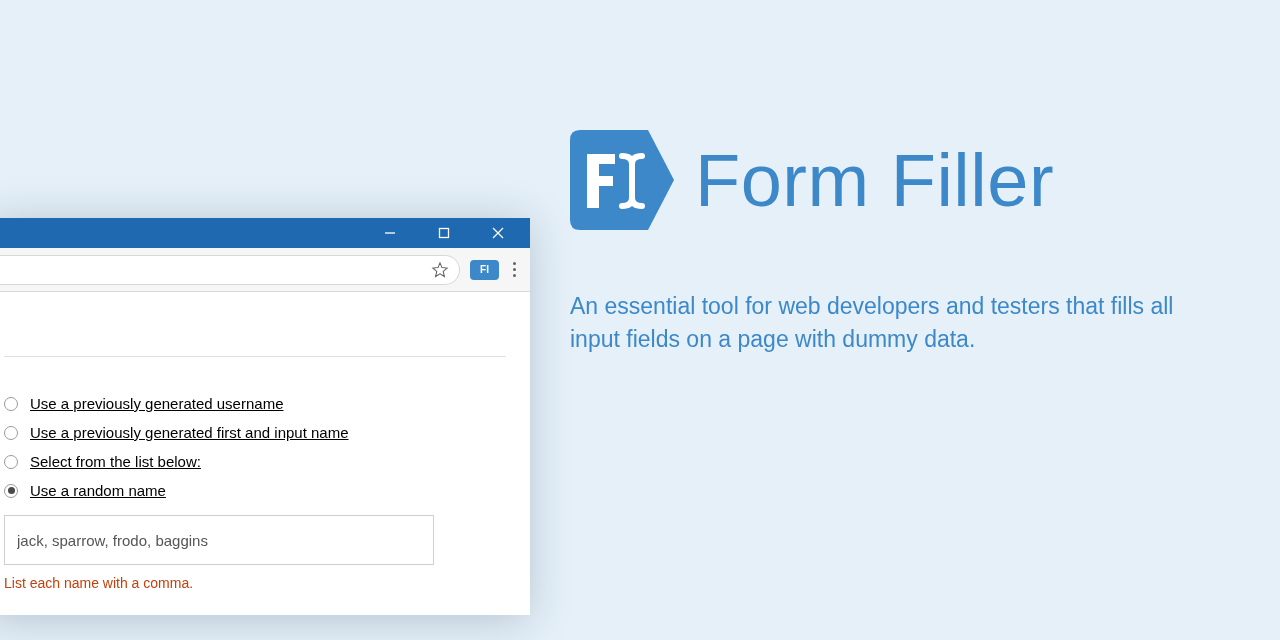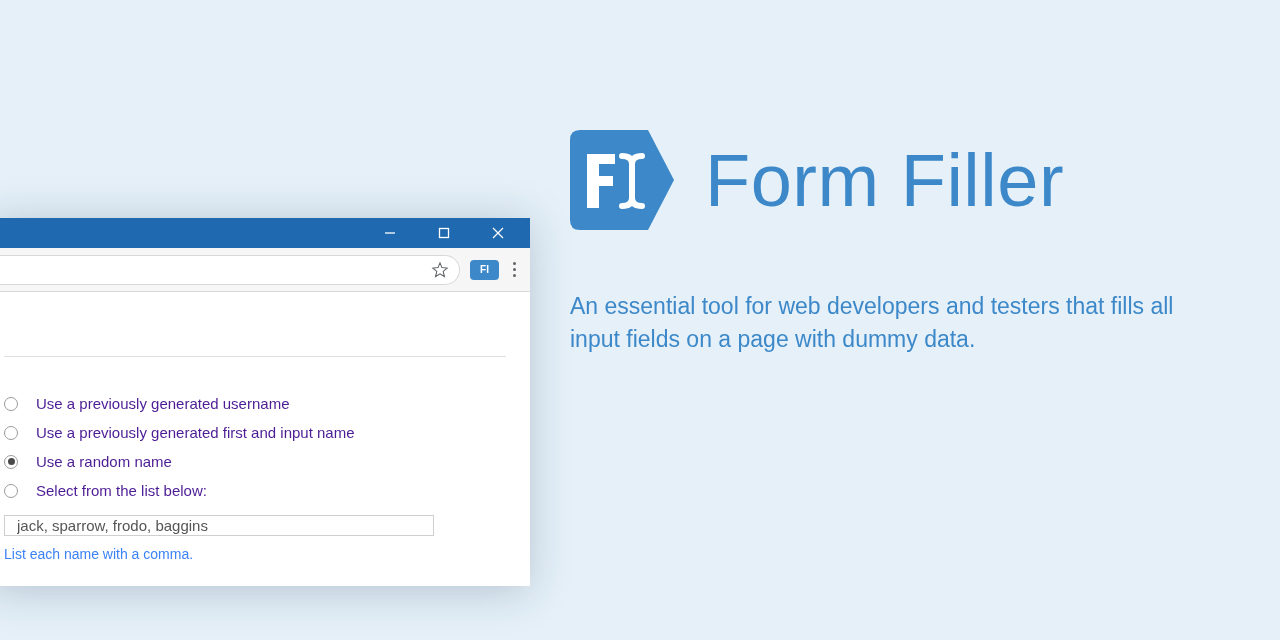--- a/index.html
+++ b/index.html
@@ -15,21 +15,21 @@
 
 .hero {
   position: absolute;
   left: 570px;
   top: 130px;
   width: 640px;
 }
 .hero-top {
   display: flex;
   align-items: center;
-  gap: 31px;
+  gap: 21px;
 }
 .logo {
   width: 104px;
   height: 100px;
   position: relative;
 }
 .logo svg { display: block; }
 .hero-title {
   font-size: 74px;
   font-weight: 300;
@@ -124,54 +124,55 @@
   color: #444;
 }
 .divider {
   height: 1px;
   background: #e0e0e0;
   margin: 0 0 38px 0;
 }
 .radio-row {
   display: flex;
   align-items: center;
-  gap: 18px;
+  gap: 12px;
   font-size: 15px;
-  color: #4c1d95;
+  color: #000000;
   margin-bottom: 12px;
+  text-decoration: underline;
 }
 .radio {
   width: 14px;
   height: 14px;
   border: 1.5px solid #9a9a9a;
   border-radius: 50%;
   display: inline-flex;
   align-items: center;
   justify-content: center;
   flex-shrink: 0;
 }
 .radio.checked::after {
   content: "";
   width: 7px; height: 7px;
   background: #4a4a4a;
   border-radius: 50%;
 }
 .name-input {
   width: 430px;
-  height: 21px;
+  height: 50px;
   border: 1px solid #cfcfcf;
   padding: 0 12px;
   font-size: 15px;
   color: #555;
   font-family: inherit;
   margin: 4px 0 10px 0;
 }
 .hint {
   font-size: 14px;
-  color: #3b82f6;
+  color: #c2410c;
 }
 </style>
 </head>
 <body>
 
 <div class="hero">
   <div class="hero-top">
     <div class="logo">
       <svg width="104" height="100" viewBox="0 0 104 100">
         <path d="M10 0 H78 L104 50 L78 100 H10 Q0 100 0 90 V10 Q0 0 10 0 Z" fill="#3c88c9"></path>
@@ -233,26 +234,26 @@
       <span class="radio"></span>
       <span>Use a previously generated username</span>
     </label>
 
     <label class="radio-row">
       <span class="radio"></span>
       <span>Use a previously generated first and input name</span>
     </label>
 
     <label class="radio-row">
+      <span class="radio"></span>
+      <span>Select from the list below:</span>
+    </label>
+
+    <label class="radio-row">
       <span class="radio checked"></span>
       <span>Use a random name</span>
     </label>
 
-    <label class="radio-row">
-      <span class="radio"></span>
-      <span>Select from the list below:</span>
-    </label>
-
     <input class="name-input" type="text" value="jack, sparrow, frodo, baggins" style="">
 
     <div class="hint">List each name with a comma.</div>
   </div>
 </div>
 
 </body></html>

